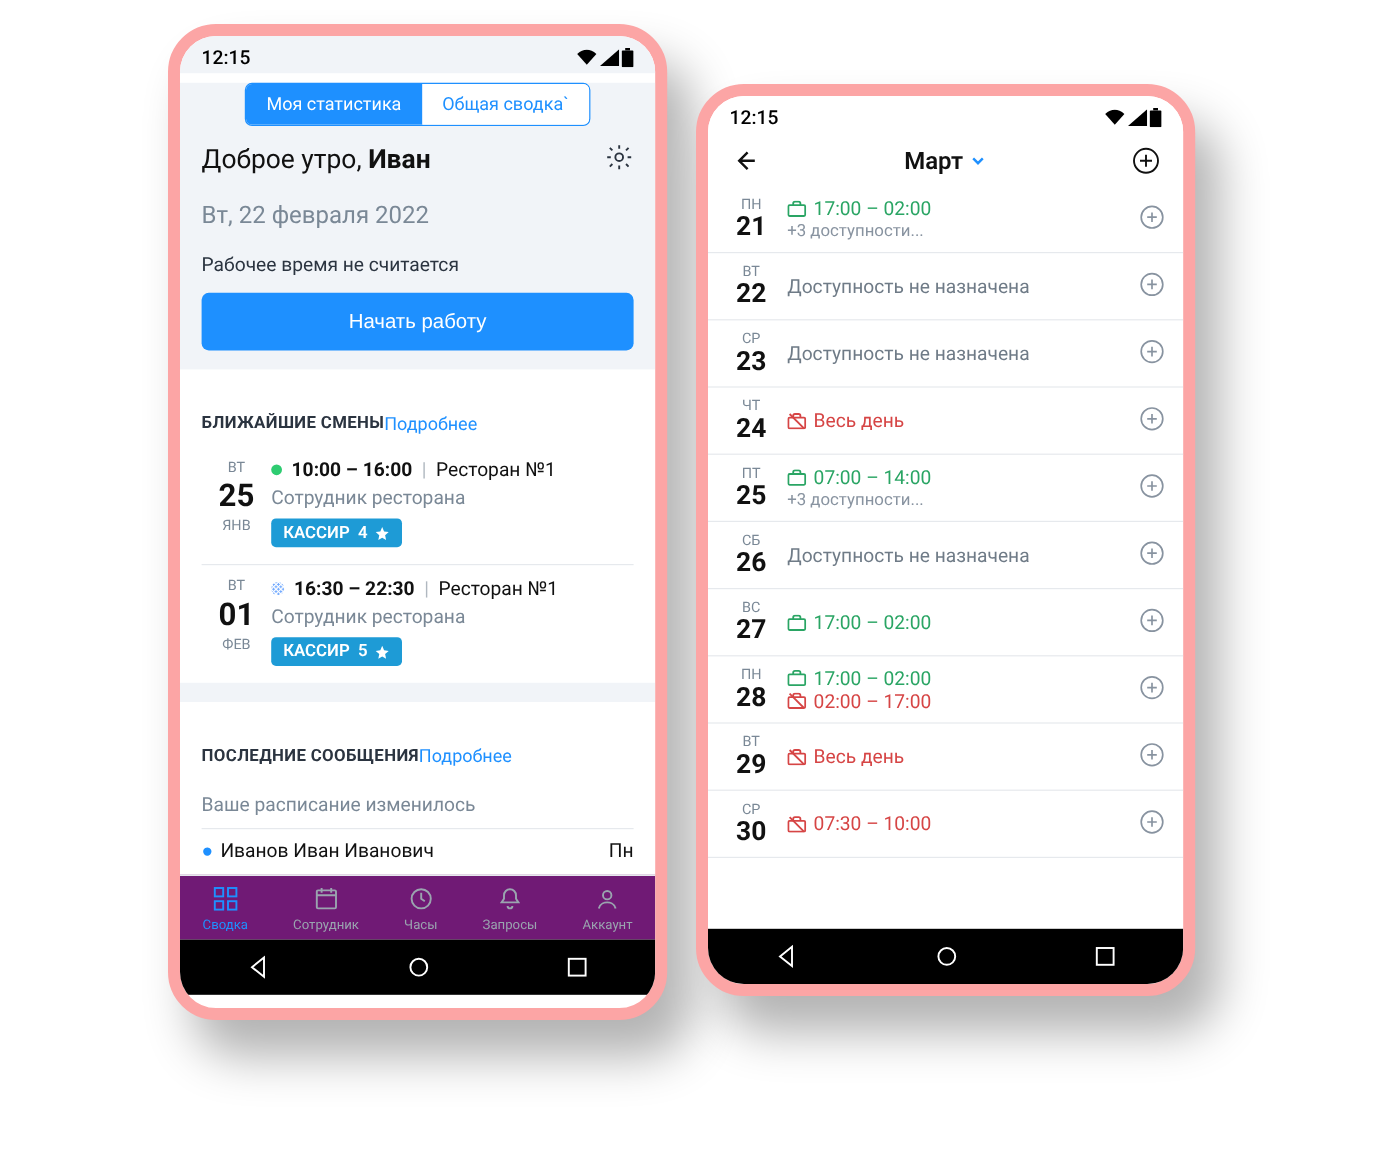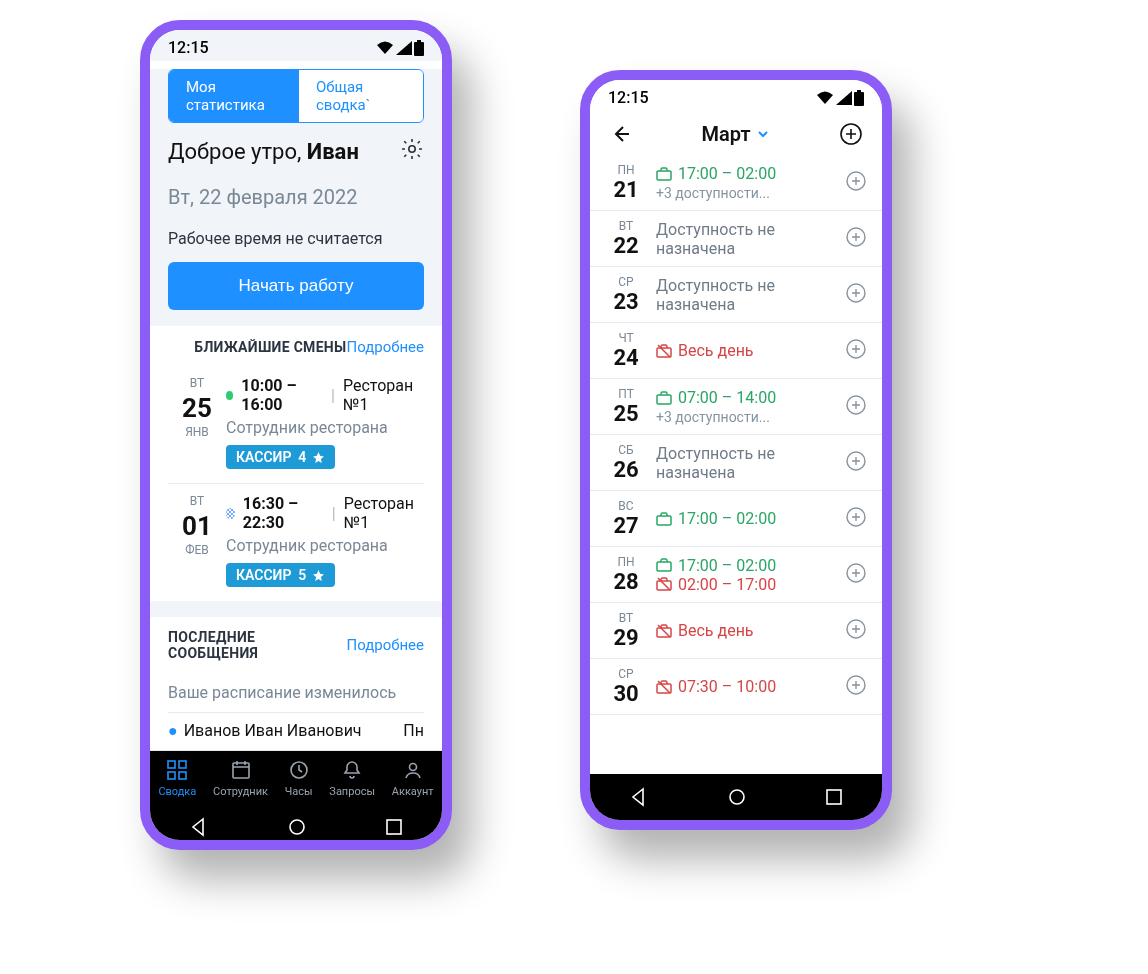--- a/index.html
+++ b/index.html
@@ -5,23 +5,23 @@
   * { box-sizing: border-box; margin: 0; padding: 0; }
   body {
     font-family: -apple-system, BlinkMacSystemFont, "Segoe UI", Roboto, Arial, sans-serif;
     background: #fff;
     width: 1148px;
     height: 974px;
     position: relative;
   }
   .phone {
     position: absolute;
-    width: 312px;
+    width: 416px;
     background: #fff;
-    border: 10px solid #8b5cf6;
+    border: 10px solid #fca5a5;
     border-radius: 40px;
     overflow: hidden;
     box-shadow: 20px 30px 40px rgba(0,0,0,0.3);
   }
   .phone.left { left: 140px; top: 20px; height: 830px; }
   .phone.right { left: 580px; top: 70px; height: 760px; }
   .status-bar {
     display: flex; justify-content: space-between; align-items: center;
     padding: 8px 18px 4px; font-size: 16px; font-weight: 500; background: #fff;
   }
@@ -43,21 +43,21 @@
   .greeting-row { display: flex; justify-content: space-between; align-items: center; }
   .greeting { font-size: 22px; color: #111; }
   .greeting strong { font-weight: 700; }
   .date-sub { color: #7a8896; font-size: 20px; margin-top: 20px; }
   .worktime { color: #2b3440; font-size: 16px; margin-top: 20px; }
   .primary-btn {
     margin-top: 14px; width: 100%; background: #1e90ff; color: #fff; border: none;
     border-radius: 6px; padding: 14px 0; font-size: 17px;
   }
   .section { padding: 12px 18px 0; background: #fff; }
-  .section-head { display: flex; justify-content: flex-end; align-items: center; margin-bottom: 10px; }
+  .section-head { display: flex; justify-content: flex-start; align-items: center; margin-bottom: 10px; margin-top: 24px; }
   .section-title { font-size: 14px; font-weight: 700; color: #2b3440; letter-spacing: 0.3px; }
   .more-link { color: #1e90ff; font-size: 15px; }
   .shift-row { display: flex; padding: 10px 0 14px; border-bottom: 1px solid #e6e9ed; }
   .shift-row:last-child { border-bottom: none; }
   .date-col { width: 58px; text-align: center; color: #7a8896; font-size: 12px; line-height: 1.3; }
   .date-col .wd { }
   .date-col .dn { font-size: 26px; font-weight: 700; color: #111; }
   .date-col .mn { text-transform: uppercase; }
   .shift-body { flex: 1; }
   .shift-line1 { display: flex; align-items: center; gap: 8px; font-size: 16px; color: #111; }
@@ -76,21 +76,21 @@
     font-size: 14px; font-weight: 600; padding: 4px 10px; border-radius: 4px; margin-top: 8px;
   }
   .gap-strip { height: 16px; background: #f1f4f8; }
   .msg-row { padding: 8px 0 10px; border-bottom: 1px solid #e6e9ed; }
   .msg-row:last-child { border-bottom: none; }
   .msg-head { display: flex; justify-content: space-between; color: #111; font-size: 16px; }
   .msg-head .bullet { color: #1e90ff; margin-right: 6px; }
   .msg-body { color: #7a8896; font-size: 16px; margin-top: 4px; }
   .tabbar {
     display: flex; justify-content: space-around; align-items: center;
-    border-top: 1px solid #e6e9ed; padding: 8px 0 6px; background: #000000;
+    border-top: 1px solid #e6e9ed; padding: 8px 0 6px; background: #701a75;
   }
   .tab { display: flex; flex-direction: column; align-items: center; gap: 4px; font-size: 11px; color: #9aa4af; }
   .tab.active { color: #1e90ff; }
   .tab svg { display: block; }
   
   .r-header { display: flex; align-items: center; justify-content: space-between; padding: 10px 18px 8px; }
   .r-title { display: flex; align-items: center; gap: 6px; font-size: 20px; font-weight: 600; color: #111; }
   .r-title svg { display: block; }
   .plus-circ, .back-arr { width: 26px; height: 26px; display: flex; align-items: center; justify-content: center; }
   .day-row { display: flex; align-items: center; padding: 8px 14px; border-bottom: 1px solid #e6e9ed; min-height: 56px; }

